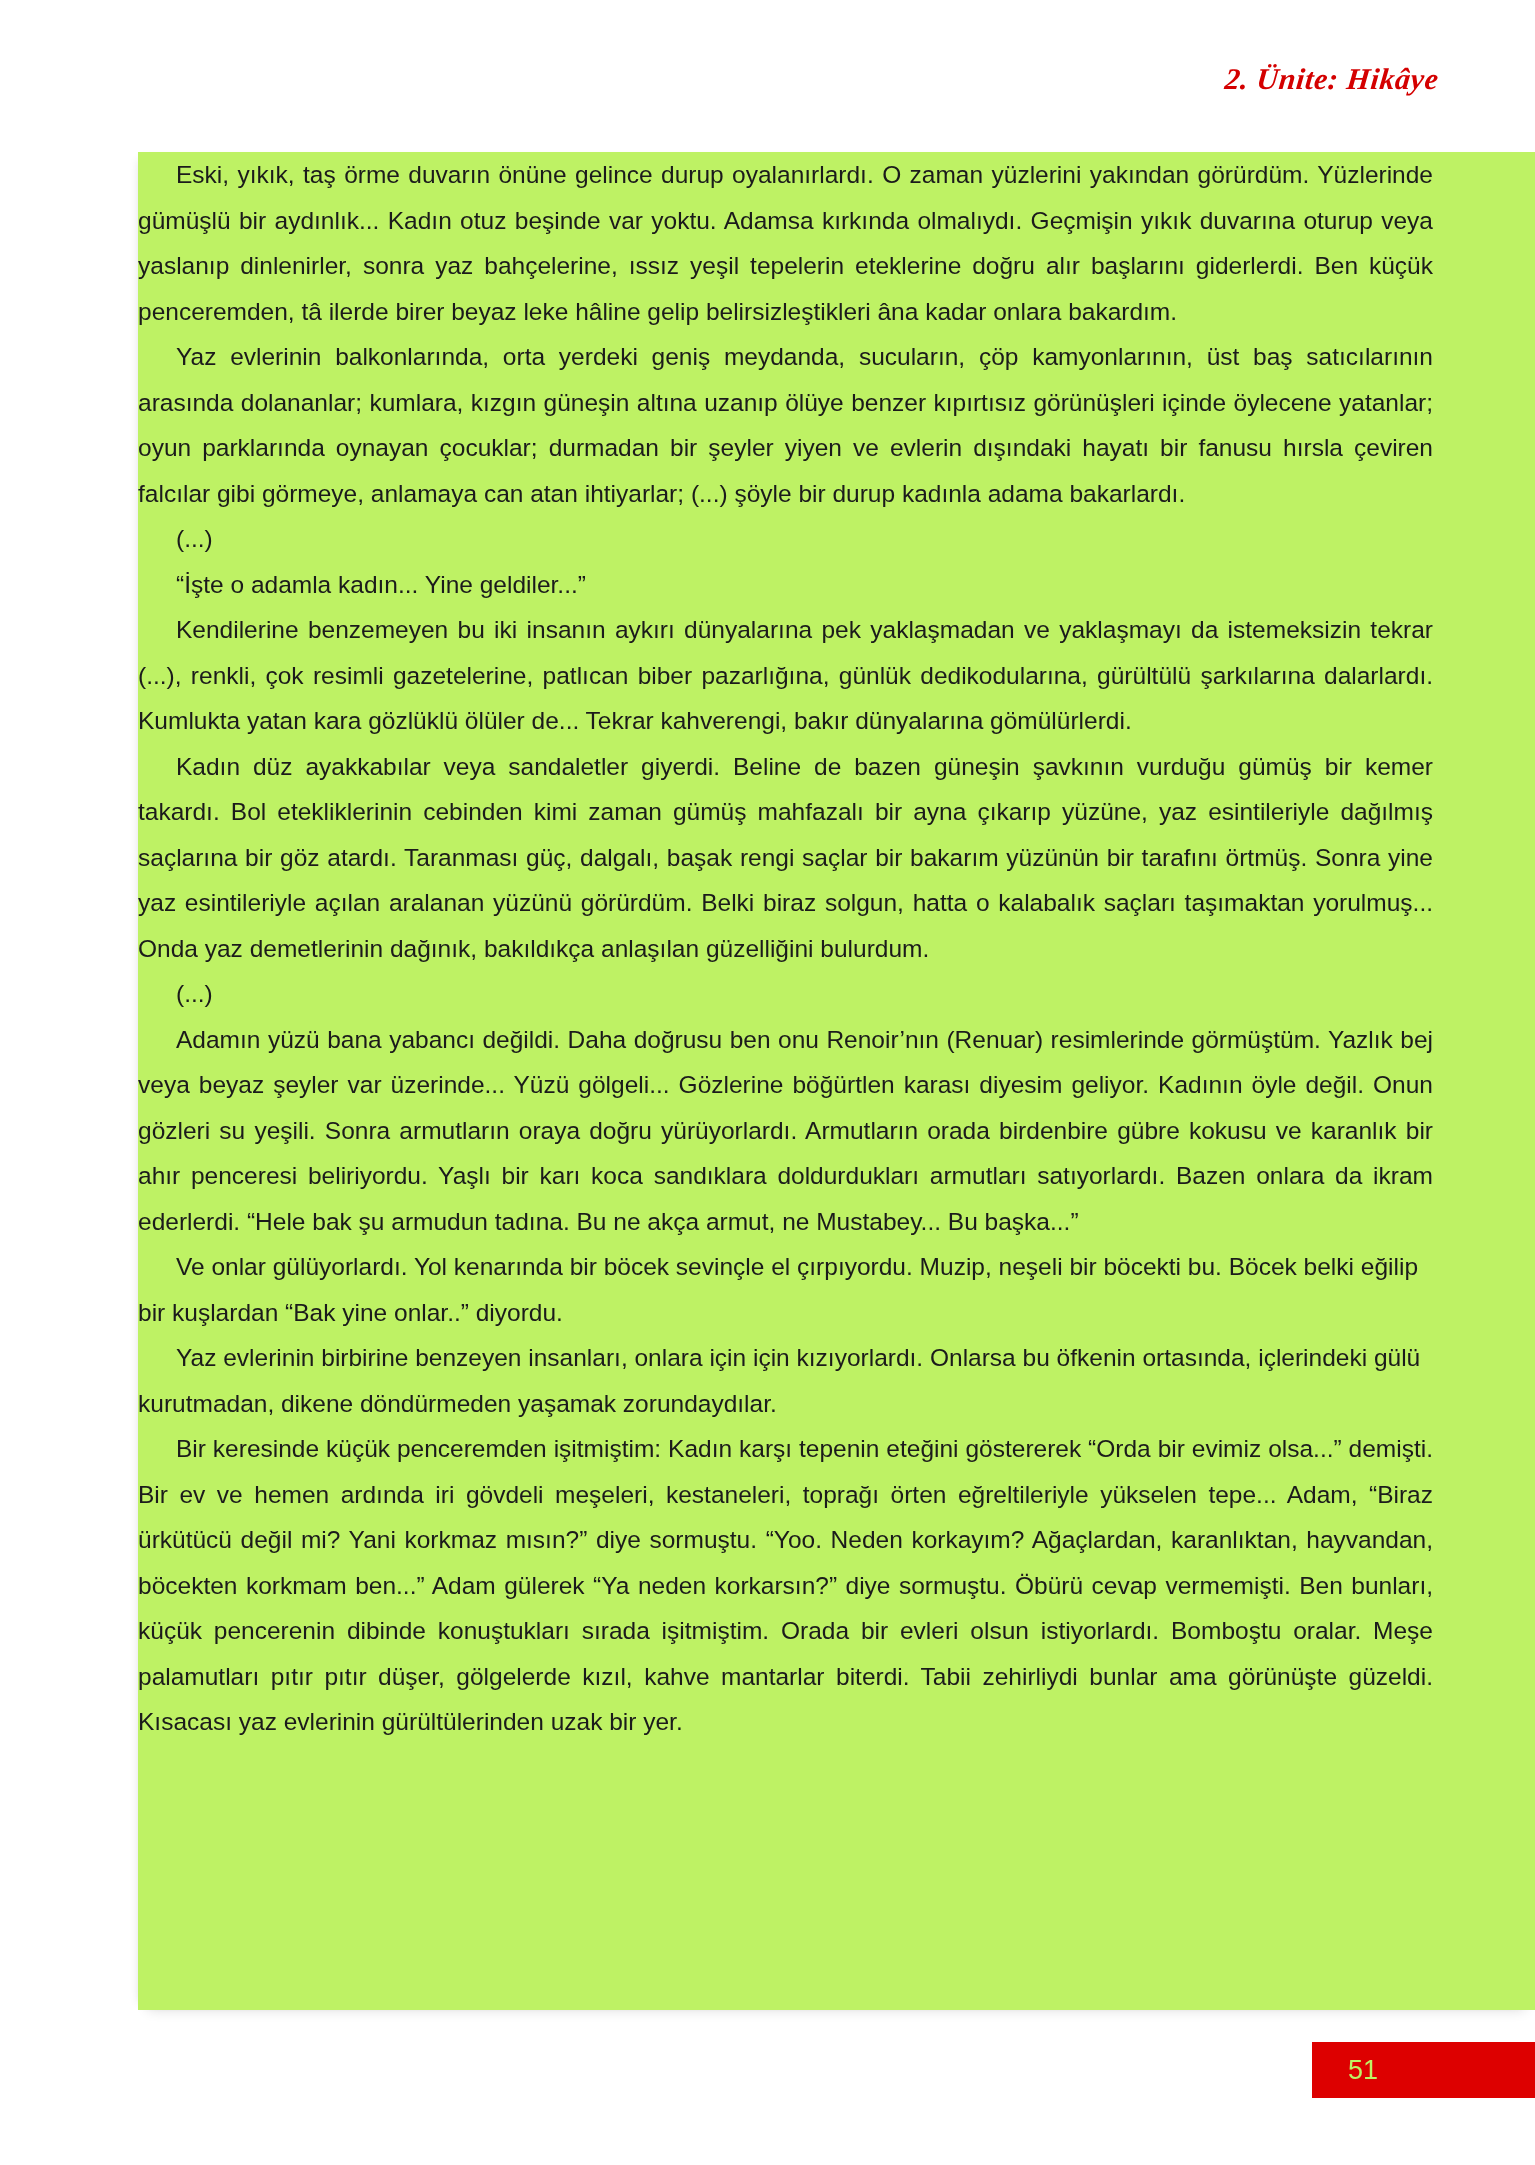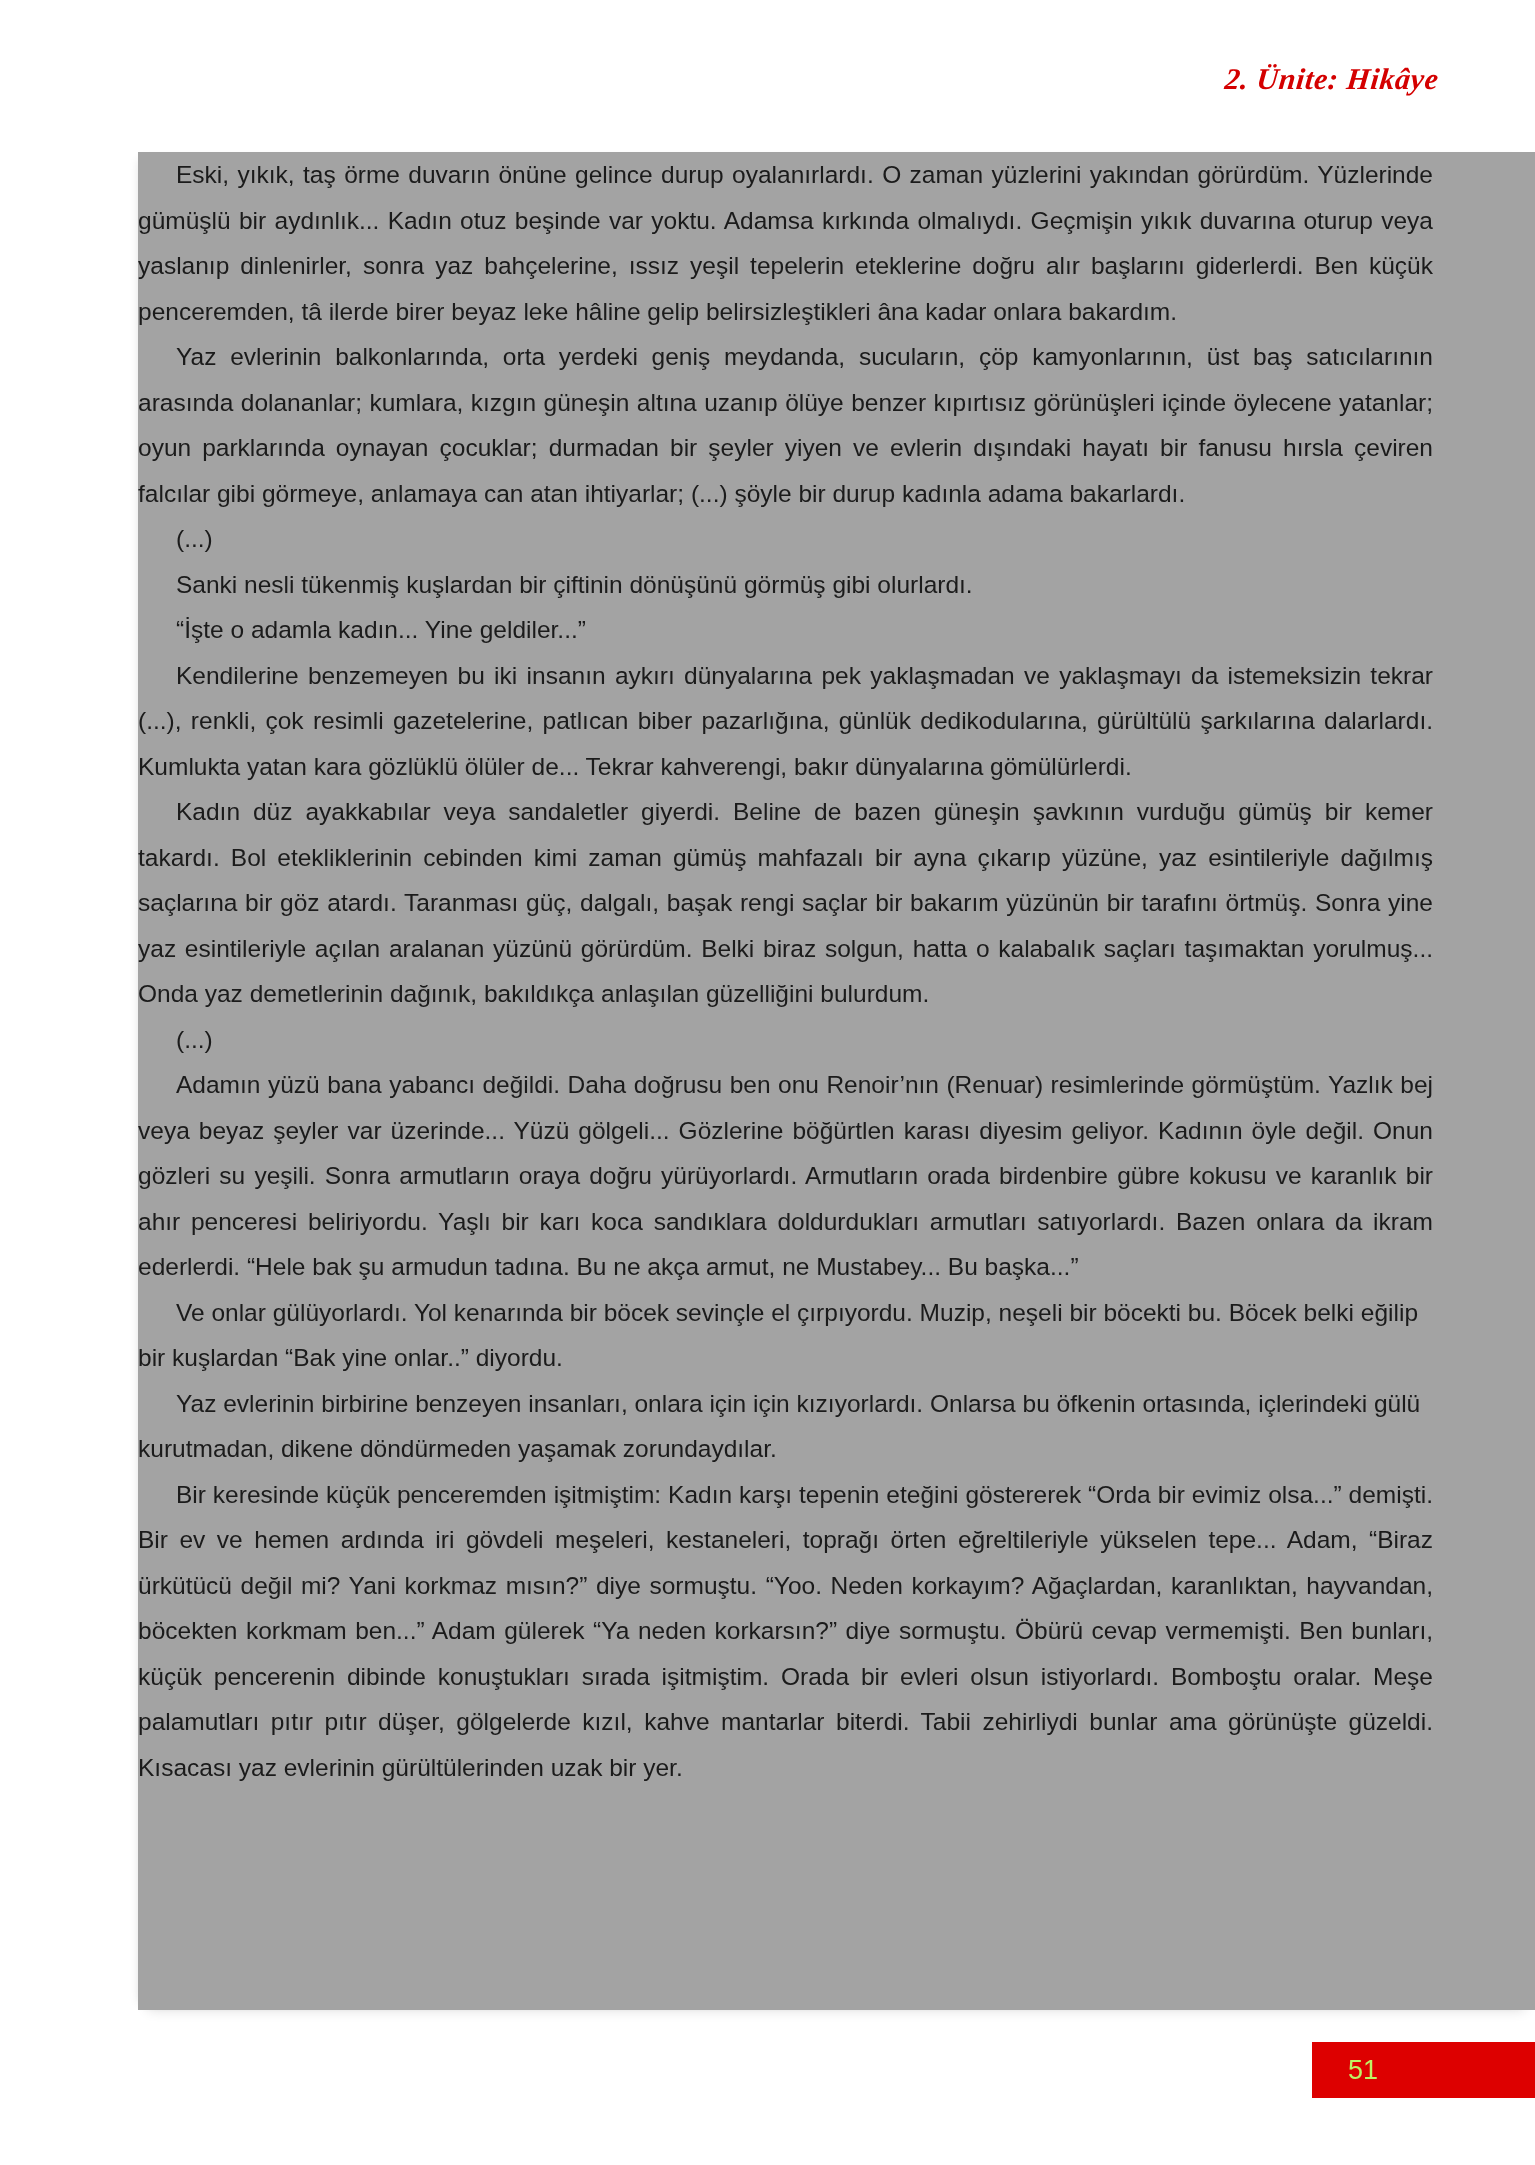--- a/index.html
+++ b/index.html
@@ -42,21 +42,21 @@
     display: inline-block;
   }
 
   
   .content-panel {
     position: absolute;
     left: 138px;
     top: 152px;
     width: 1397px;
     height: 1858px;
-    background: #a3a3a3;
+    background: #bef264;
     box-shadow: -6px 0 10px -8px rgba(0,0,0,0.16),
                  0 10px 12px -10px rgba(0,0,0,0.14);
   }
 
   .body-text {
     position: absolute;
     left: 0px;
     top: 0px;
     width: 1295px;
     padding: 0;
@@ -102,21 +102,20 @@
 
   <div class="running-header">
     <span class="unit-title">2. Ünite: Hikâye</span>
   </div>
 
   <div class="content-panel">
     <div class="body-text" id="body-text">
         <p class="para">Eski, yıkık, taş örme duvarın önüne gelince durup oyalanırlardı. O zaman yüzlerini yakından görürdüm. Yüzlerinde gümüşlü bir aydınlık... Kadın otuz beşinde var yoktu. Adamsa kırkında olmalıydı. Geçmişin yıkık duvarına oturup veya yaslanıp dinlenirler, sonra yaz bahçelerine, ıssız yeşil tepelerin eteklerine doğru alır başlarını giderlerdi. Ben küçük penceremden, tâ ilerde birer beyaz leke hâline gelip belirsizleştikleri âna kadar onlara bakardım.</p>
         <p class="para">Yaz evlerinin balkonlarında, orta yerdeki geniş meydanda, sucuların, çöp kamyonlarının, üst baş satıcılarının arasında dolananlar; kumlara, kızgın güneşin altına uzanıp ölüye benzer kıpırtısız görünüşleri içinde öylecene yatanlar; oyun parklarında oynayan çocuklar; durmadan bir şeyler yiyen ve evlerin dışındaki hayatı bir fanusu hırsla çeviren falcılar gibi görmeye, anlamaya can atan ihtiyarlar; (...) şöyle bir durup kadınla adama bakarlardı.</p>
         <p class="para short">(...)</p>
-        <p class="para short">Sanki nesli tükenmiş kuşlardan bir çiftinin dönüşünü görmüş gibi olurlardı.</p>
         <p class="para short">“İşte o adamla kadın... Yine geldiler...”</p>
         <p class="para">Kendilerine benzemeyen bu iki insanın aykırı dünyalarına pek yaklaşmadan ve yaklaşmayı da istemeksizin tekrar (...), renkli, çok resimli gazetelerine, patlıcan biber pazarlığına, günlük dedikodularına, gürültülü şarkılarına dalarlardı. Kumlukta yatan kara gözlüklü ölüler de... Tekrar kahverengi, bakır dünyalarına gömülürlerdi.</p>
         <p class="para">Kadın düz ayakkabılar veya sandaletler giyerdi. Beline de bazen güneşin şavkının vurduğu gümüş bir kemer takardı. Bol etekliklerinin cebinden kimi zaman gümüş mahfazalı bir ayna çıkarıp yüzüne, yaz esintileriyle dağılmış saçlarına bir göz atardı. Taranması güç, dalgalı, başak rengi saçlar bir bakarım yüzünün bir tarafını örtmüş. Sonra yine yaz esintileriyle açılan aralanan yüzünü görürdüm. Belki biraz solgun, hatta o kalabalık saçları taşımaktan yorulmuş... Onda yaz demetlerinin dağınık, bakıldıkça anlaşılan güzelliğini bulurdum.</p>
         <p class="para short">(...)</p>
         <p class="para">Adamın yüzü bana yabancı değildi. Daha doğrusu ben onu Renoir’nın (Renuar) resimlerinde görmüştüm. Yazlık bej veya beyaz şeyler var üzerinde... Yüzü gölgeli...  Gözlerine böğürtlen karası diyesim geliyor. Kadının öyle değil. Onun gözleri su yeşili. Sonra armutların oraya doğru yürüyorlardı. Armutların orada birdenbire gübre kokusu ve karanlık bir ahır penceresi beliriyordu. Yaşlı bir karı koca sandıklara doldurdukları armutları satıyorlardı. Bazen onlara da ikram ederlerdi. “Hele bak şu armudun tadına. Bu ne akça armut, ne Mustabey... Bu başka...”</p>
         <p class="para short">Ve onlar gülüyorlardı. Yol kenarında bir böcek sevinçle el çırpıyordu. Muzip, neşeli bir böcekti bu. Böcek belki eğilip bir kuşlardan “Bak yine onlar..” diyordu.</p>
         <p class="para short">Yaz evlerinin birbirine benzeyen insanları, onlara için için kızıyorlardı. Onlarsa bu öfkenin ortasında, içlerindeki gülü kurutmadan, dikene döndürmeden yaşamak zorundaydılar.</p>
         <p class="para">Bir keresinde küçük penceremden işitmiştim: Kadın karşı tepenin eteğini göstererek “Orda bir evimiz olsa...” demişti. Bir ev ve hemen ardında iri gövdeli meşeleri, kestaneleri, toprağı örten eğreltileriyle yükselen tepe... Adam, “Biraz ürkütücü değil mi? Yani korkmaz mısın?” diye sormuştu. “Yoo. Neden korkayım? Ağaçlardan, karanlıktan, hayvandan, böcekten korkmam ben...” Adam gülerek “Ya neden korkarsın?” diye sormuştu. Öbürü cevap vermemişti. Ben bunları, küçük pencerenin dibinde konuştukları sırada işitmiştim. Orada bir evleri olsun istiyorlardı. Bomboştu oralar. Meşe palamutları pıtır pıtır düşer, gölgelerde kızıl, kahve mantarlar biterdi. Tabii zehirliydi bunlar ama görünüşte güzeldi. Kısacası yaz evlerinin gürültülerinden uzak bir yer.</p>
       </div>
   </div>

